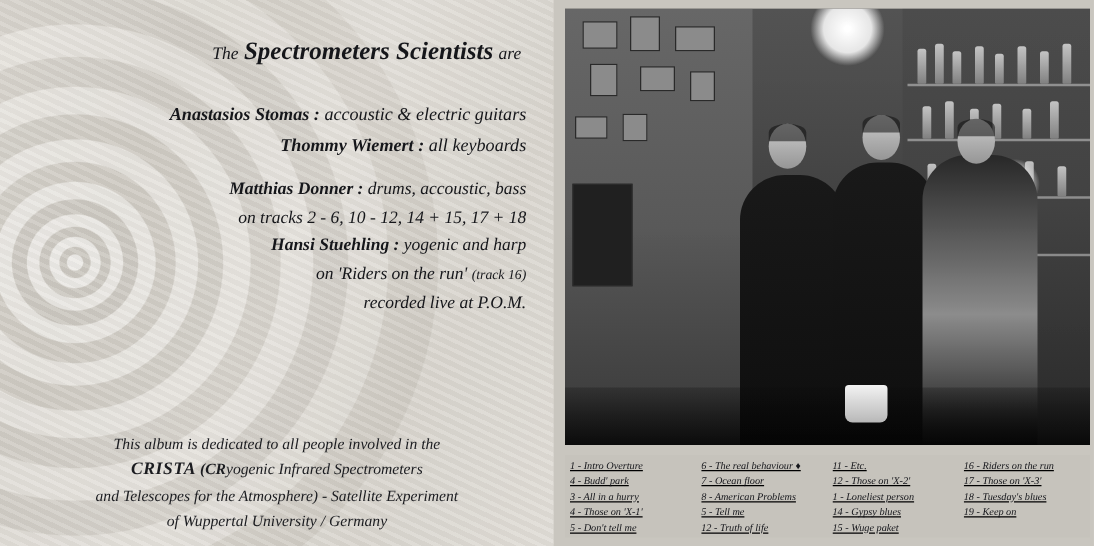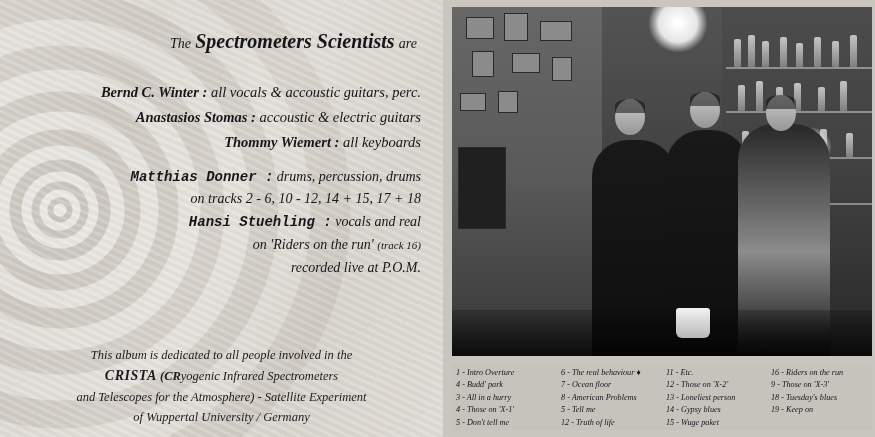--- a/index.html
+++ b/index.html
@@ -68,21 +68,21 @@
     font-style:italic;
   }
   .guests{
     margin-top:11px;
     text-align:right;
     padding-right:22px;
     line-height:1.62;
     font-size:14px;
     font-style:italic;
   }
-  .guests b{font-weight:bold;font-family:Liberation Mono, monospace;}
+  .guests b{font-weight:bold;}
   .small-note{font-size:11px;}
 
   .dedication{
     position:absolute;
     left:0;right:0;
     bottom:10px;
     text-align:center;
     font-size:12.5px;
     font-style:italic;
     line-height:1.6;
@@ -179,20 +179,21 @@
   .tracklist{
     position:absolute;
     left:9px;top:364px;
     width:420px;height:66px;
     background:#c6c3bc;
     display:grid;
     grid-template-columns:repeat(4,1fr);
     column-gap:8px;
     padding:3px 4px 0 4px;
     box-sizing:border-box;
+    text-decoration:underline;
   }
   .tcol{
     font-size:8.2px;
     line-height:1.52;
     font-style:italic;
     color:#14151a;
     white-space:nowrap;
   }
   .tcol div{overflow:hidden;text-overflow:clip;}
 </style>
@@ -205,43 +206,39 @@
     <div class="left-text">
 
       <div class="hdr">
         <span class="sm">The</span>
         <span class="big">Spectrometers Scientists</span>
         <span class="sm">are</span>
       </div>
 
       <div class="members">
         <div>
-          <b>Bernd C. Winter :</b>
-          <span>all vocals &amp; accoustic guitars, perc.</span>
-        </div>
-        <div>
           <b>Anastasios Stomas :</b>
           <span>accoustic &amp; electric guitars</span>
         </div>
         <div>
           <b>Thommy Wiemert :</b>
           <span>all keyboards</span>
         </div>
       </div>
 
 
       <div class="guests">
         <div>
           <b>Matthias Donner :</b>
-          <span>drums, percussion, drums</span>
+          <span>drums, accoustic, bass</span>
         </div>
         <div>on tracks 2 - 6, 10 - 12, 14 + 15, 17 + 18</div>
         <div>
           <b>Hansi Stuehling :</b>
-          <span>vocals and real</span>
+          <span>yogenic and harp</span>
         </div>
         <div>
           <span>on 'Riders on the run'</span>
           <span class="small-note">(track 16)</span>
         </div>
         <div>recorded live at P.O.M.</div>
       </div>
 
     </div>
 
@@ -332,26 +329,26 @@
       <div class="tcol">
         <div>6 - The real behaviour ♦</div>
         <div>7 - Ocean floor</div>
         <div>8 - American Problems</div>
         <div>5 - Tell me</div>
         <div>12 - Truth of life</div>
       </div>
       <div class="tcol">
         <div>11 - Etc.</div>
         <div>12 - Those on 'X-2'</div>
-        <div>13 - Loneliest person</div>
+        <div>1 - Loneliest person</div>
         <div>14 - Gypsy blues</div>
         <div>15 - Wuge paket</div>
       </div>
       <div class="tcol">
         <div>16 - Riders on the run</div>
-        <div>9 - Those on 'X-3'</div>
+        <div>17 - Those on 'X-3'</div>
         <div>18 - Tuesday's blues</div>
         <div>19 - Keep on</div>
       </div>
     </div>
 
   </div>
 </div>
 
 </body></html>

